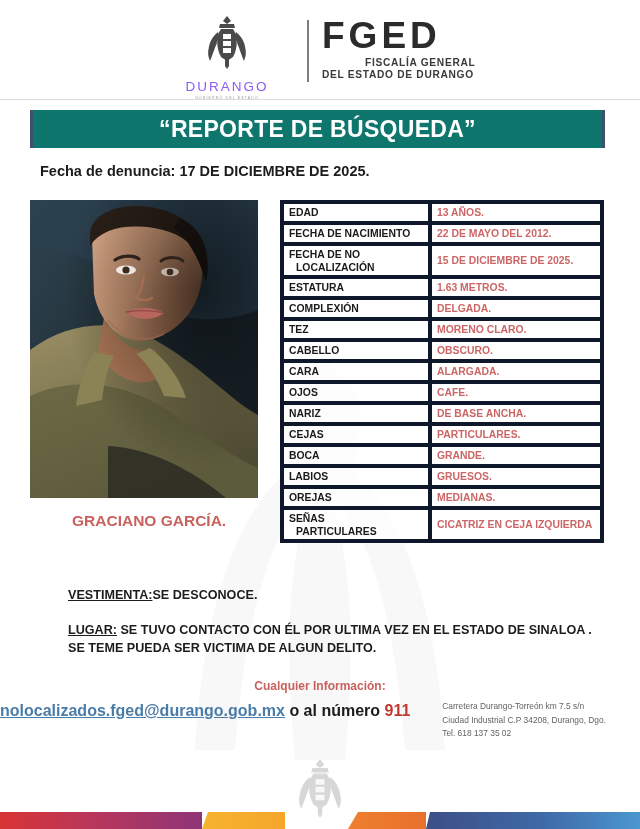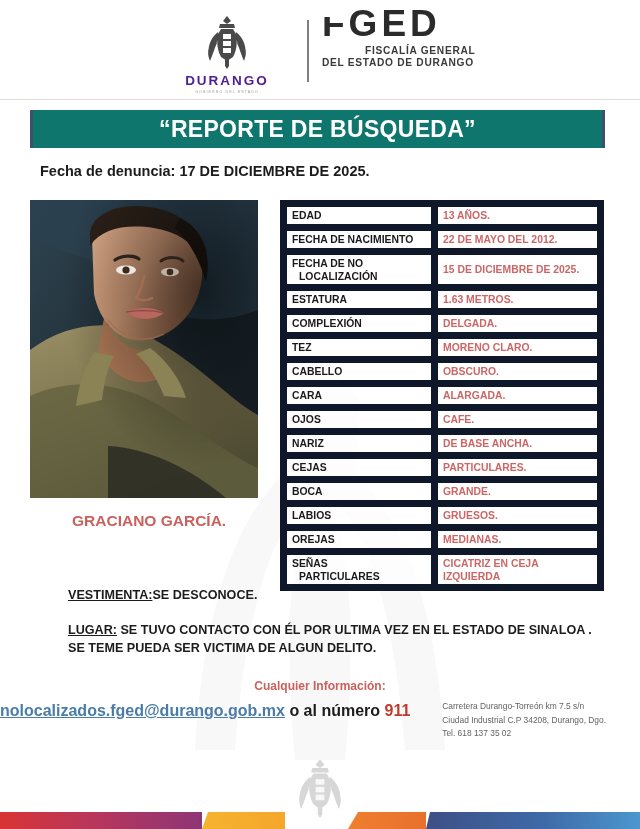--- a/index.html
+++ b/index.html
@@ -41,42 +41,42 @@
   }
   .logo-durango {
     position: absolute;
     left: 168px; top: 14px;
     width: 118px; height: 78px;
     text-align: center;
   }
   .crest-svg { display: block; margin: 0 auto; }
   .durango-word {
     font-size: 13.5px;
-    font-weight: bold;
+    font-weight: normal;
     letter-spacing: 2.0px;
-    color: #4c1d95;
-    margin-top: 3px;
+    color: #8b5cf6;
+    margin-top: 9px;
     white-space: nowrap;
   }
   .durango-sub {
     font-size: 3.6px;
     letter-spacing: 1.1px;
     color: #9a9a9a;
     margin-top: 2px;
     white-space: nowrap;
   }
   .divider-vert {
     position: absolute;
     left: 307px; top: 20px;
     width: 1.5px; height: 62px;
     background: #7e7e7e;
   }
   .logo-fged {
     position: absolute;
-    left: 322px; top: 6px;
+    left: 322px; top: 18px;
     width: 180px;
   }
   .fged-word {
     font-size: 37px;
     font-weight: bold;
     letter-spacing: 4px;
     color: #2b2b2b;
     line-height: 0.96;
     white-space: nowrap;
   }
@@ -145,21 +145,21 @@
   .data-table {
     position: absolute;
     left: 280px; top: 200px;
     width: 324px;
     border-collapse: collapse;
     table-layout: fixed;
     z-index: 2;
     background: rgba(255,255,255,0.72);
   }
   .data-table td {
-    border: 7px solid #0f172a;
+    border: 4px solid #0f172a;
     padding: 1px 5px;
     font-size: 10.4px;
     font-weight: bold;
     vertical-align: middle;
     line-height: 1.25;
   }
   .data-table td.k {
     width: 134px;
     color: #1a1a1a;
   }

